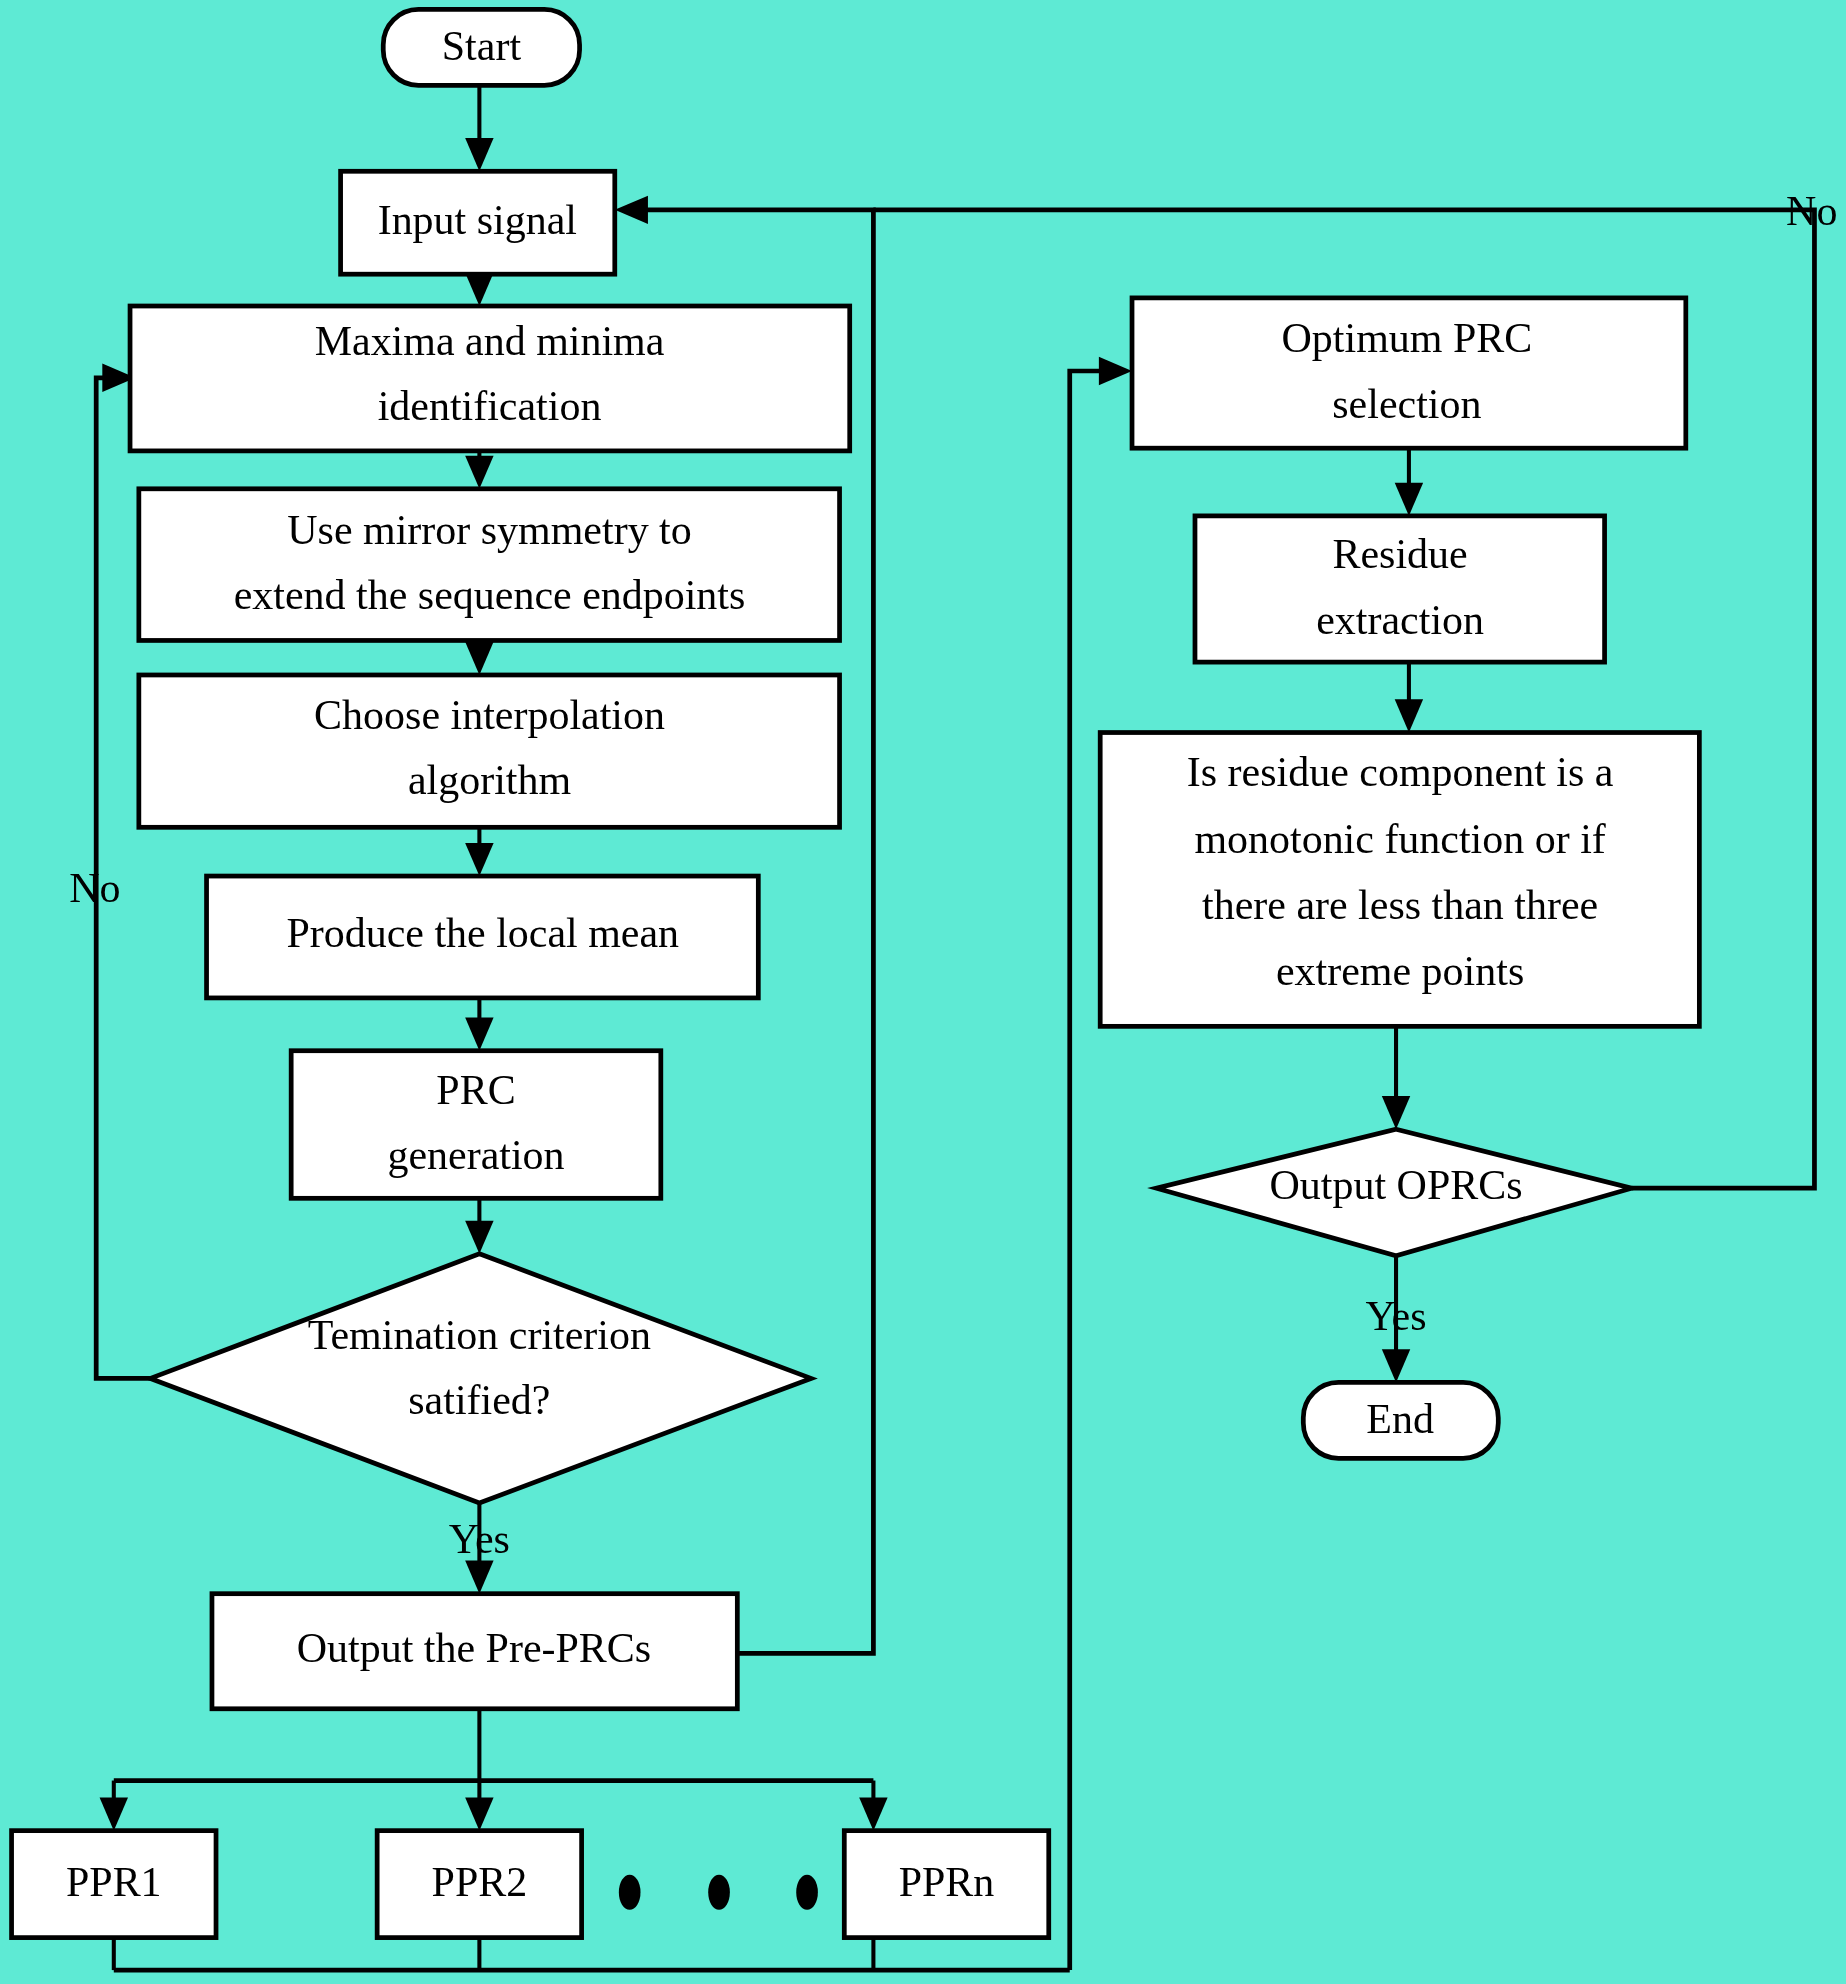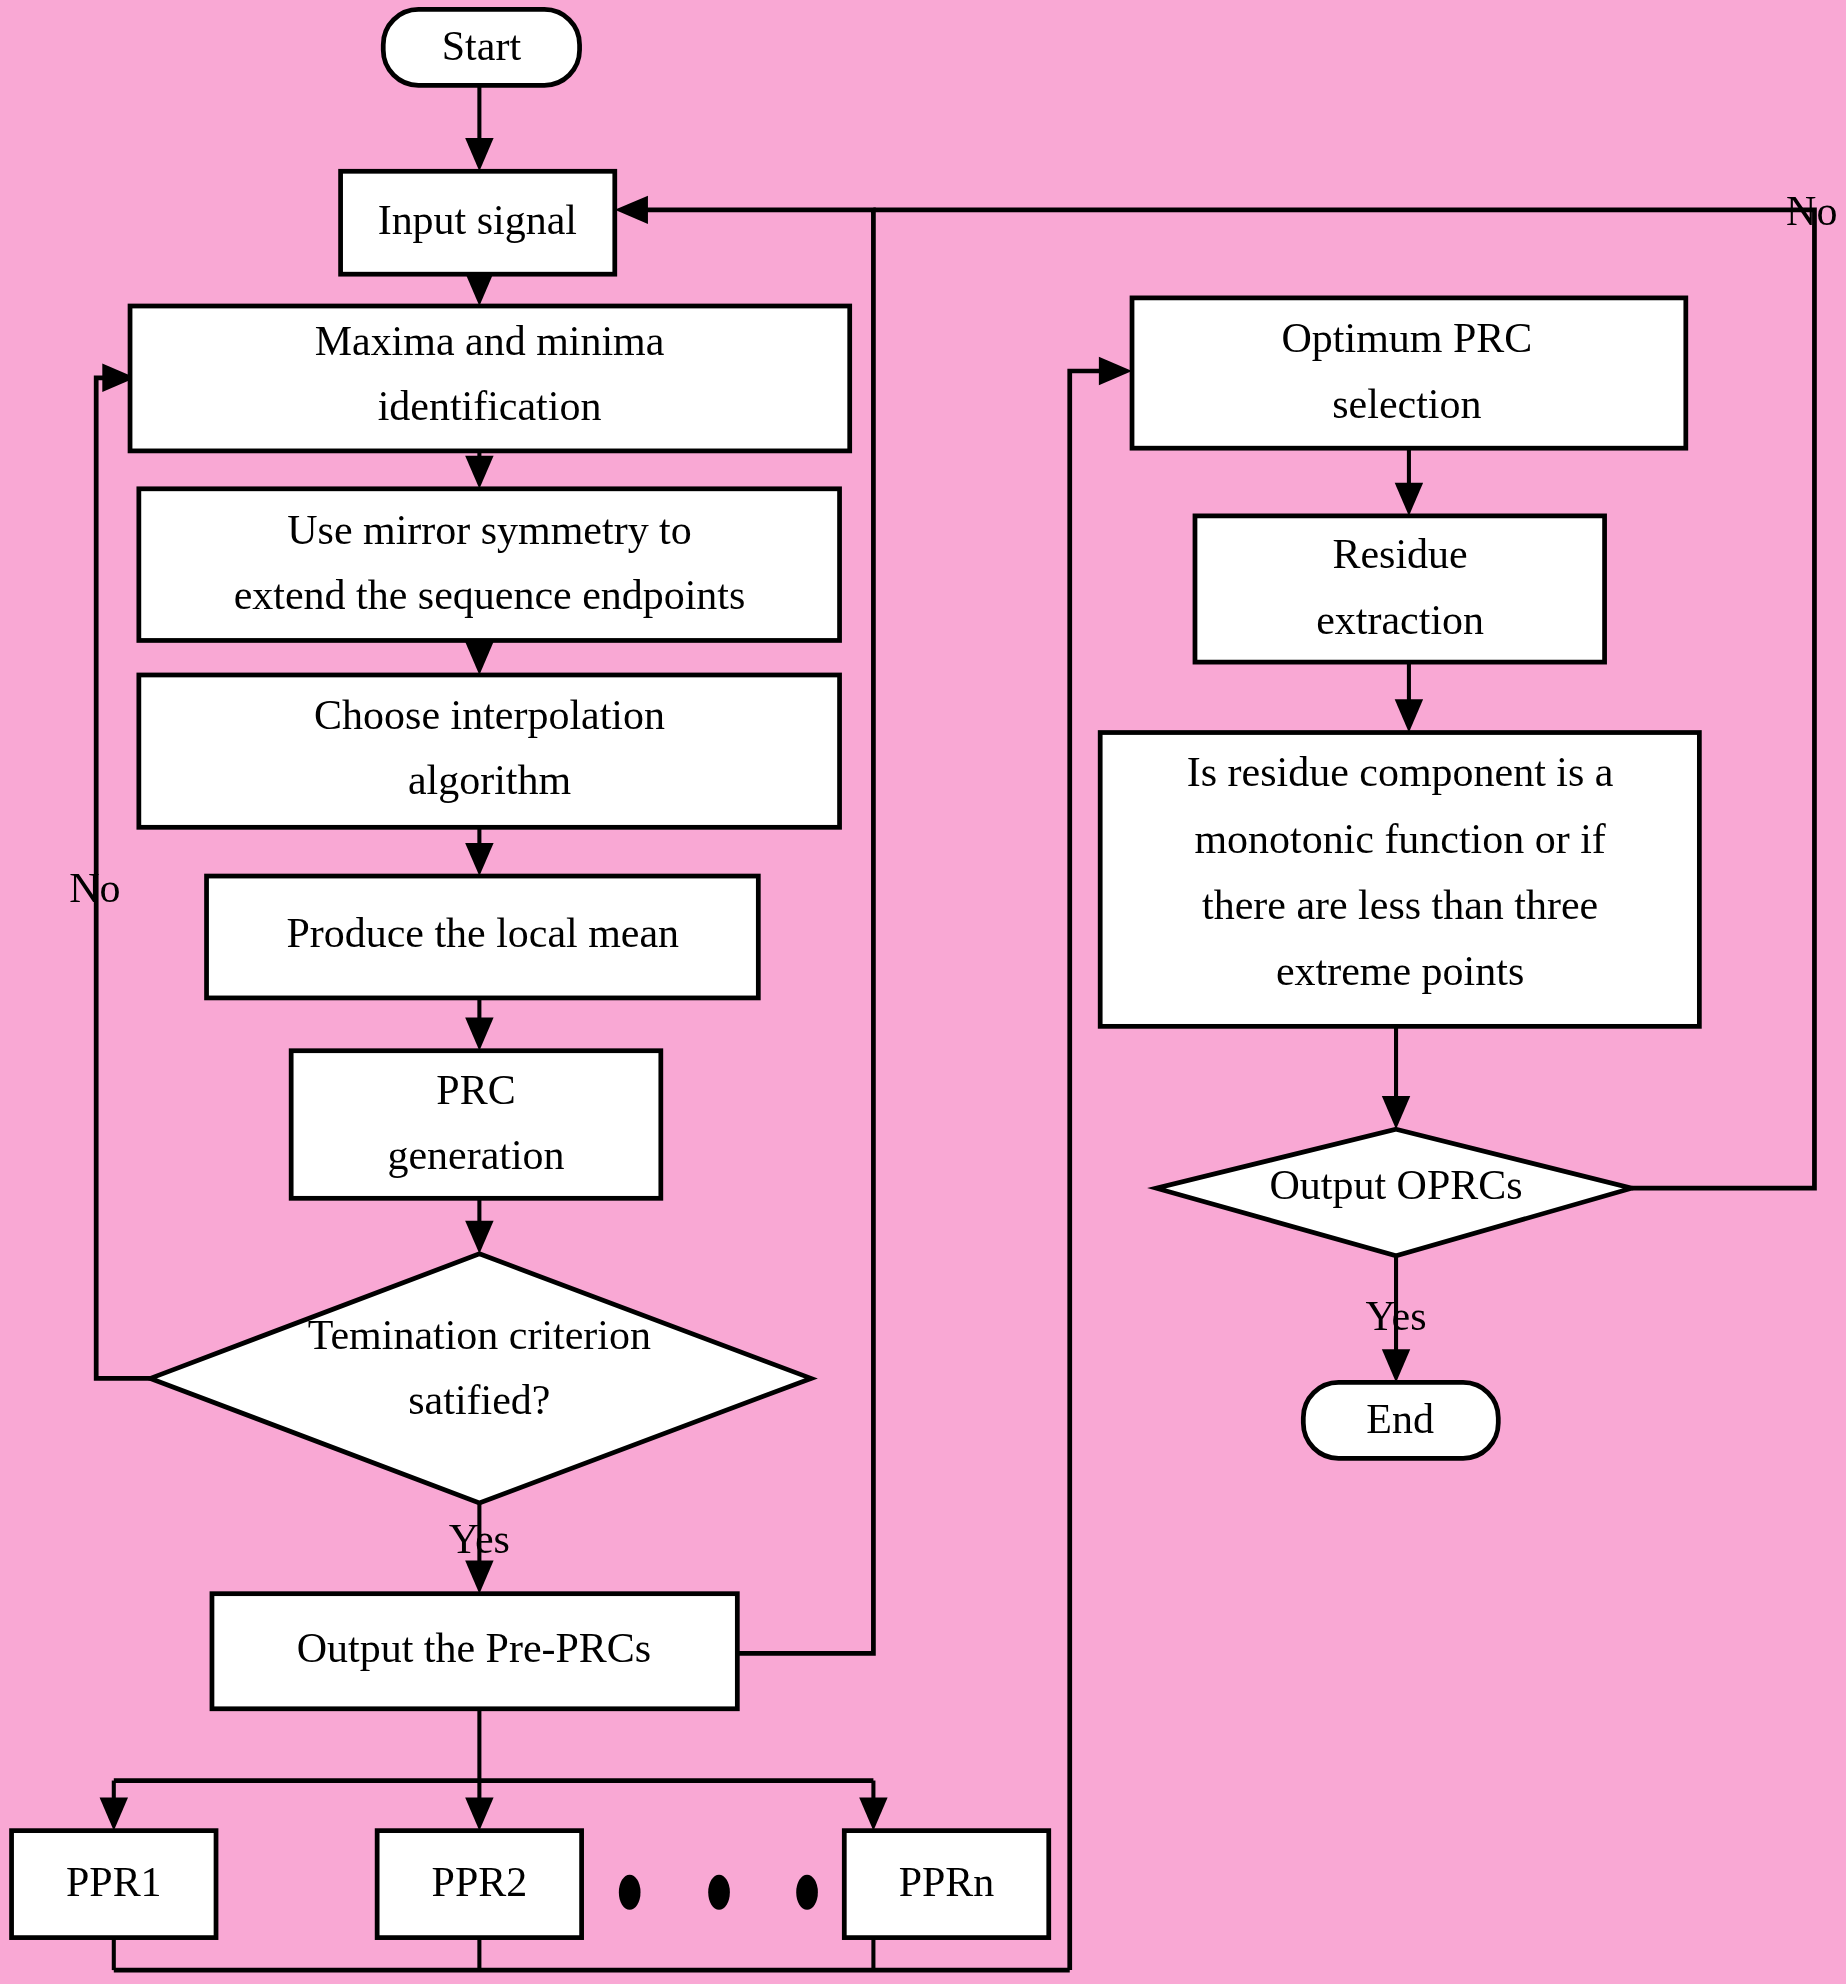--- a/index.html
+++ b/index.html
@@ -1,17 +1,17 @@
 <!DOCTYPE html>
 <html style="font-size:10.8px"><head>
 <meta charset="utf-8">
 <style>
   html,body{margin:0;padding:0;background:#ffffff;}
   body{font-family:"Liberation Serif","DejaVu Serif",serif;}
-  #stage{position:relative;width:1847px;height:1985px;background:#f9a8d4;overflow:hidden;}
+  #stage{position:relative;width:1847px;height:1985px;background:#5eead4;overflow:hidden;}
   svg#flow{position:absolute;left:0;top:0;width:1847px;height:1985px;}
   svg#flow .shape{fill:#ffffff;stroke:#000000;stroke-width:7;}
   svg#flow .conn{fill:none;stroke:#000000;stroke-width:7;stroke-linejoin:miter;stroke-linecap:butt;}
   svg#flow .conn-thin{fill:none;stroke:#000000;stroke-width:6;}
   svg#flow .head{fill:#000000;stroke:none;}
   svg#flow .dot{fill:#000000;stroke:none;}
   svg#flow text{fill:#000000;font-family:"Liberation Serif","DejaVu Serif",serif;font-size:62px;text-anchor:middle;dominant-baseline:middle;}
   svg#flow text.lbl{font-size:62px;}
 </style>
 </head>

